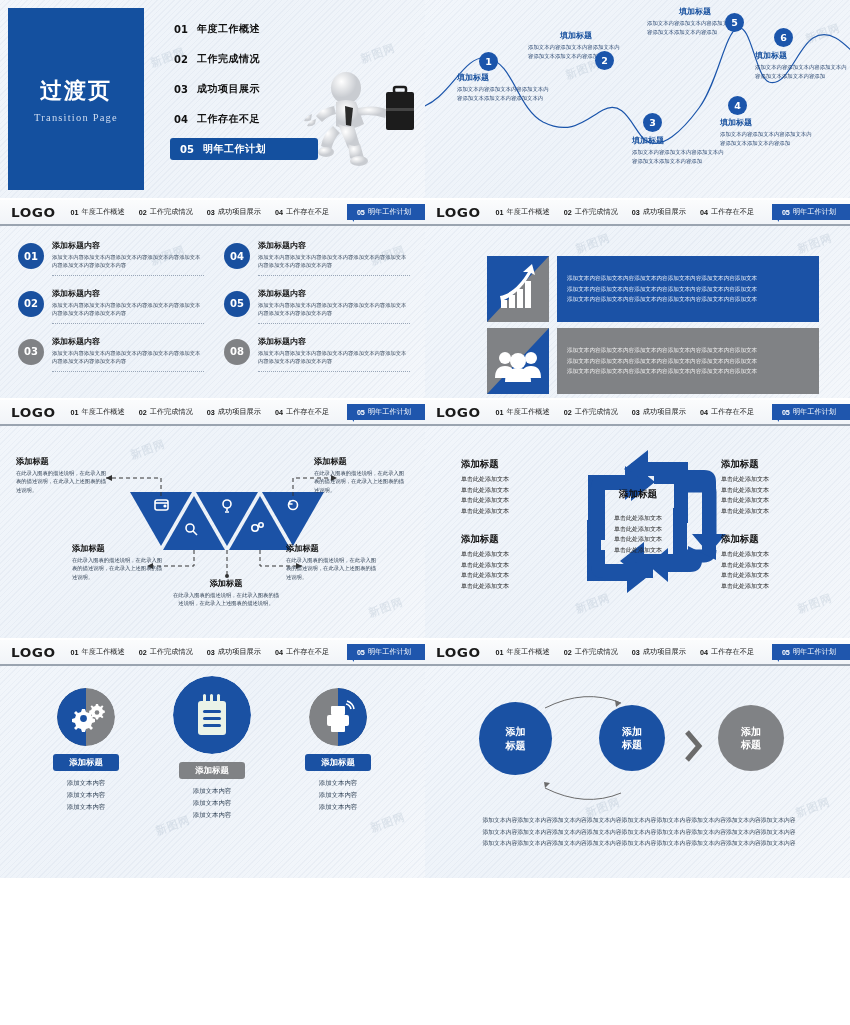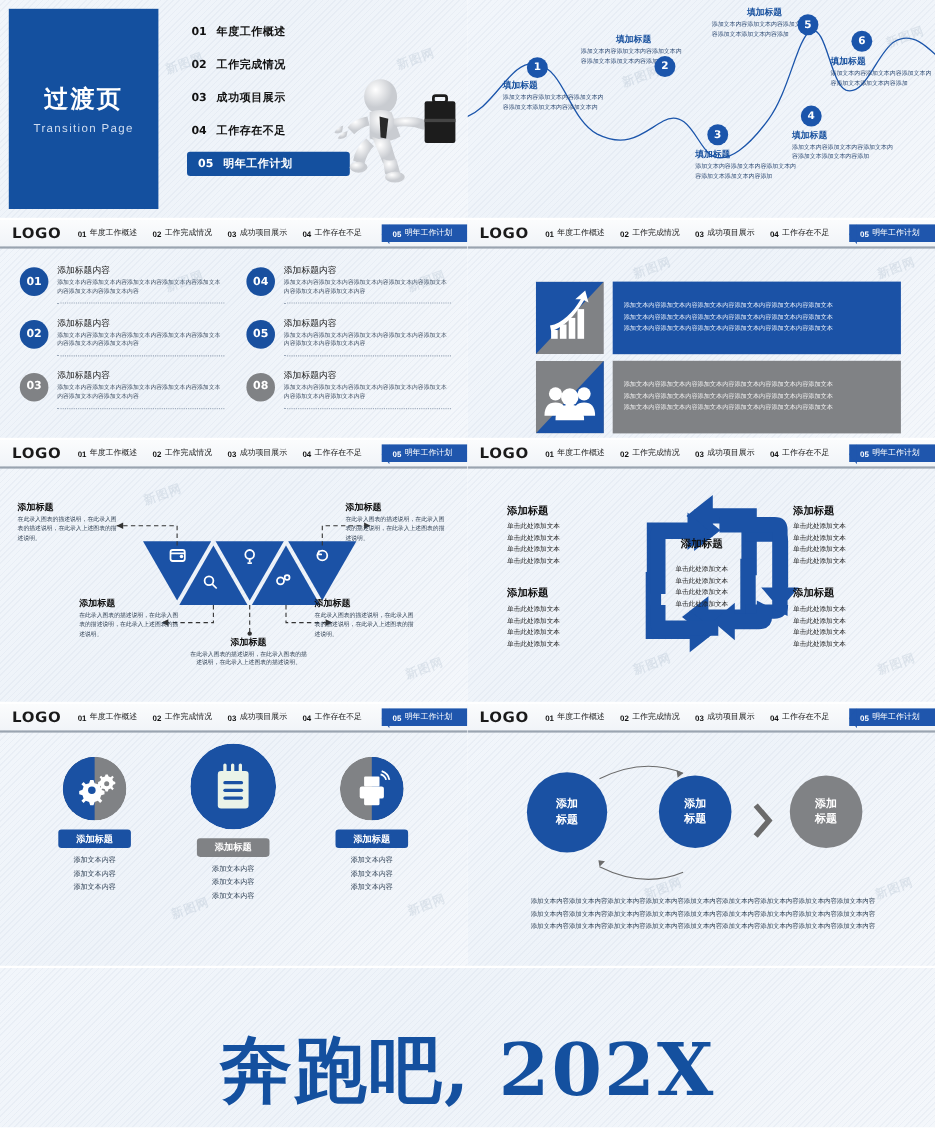--- a/index.html
+++ b/index.html
@@ -58,21 +58,21 @@
   .nav-spacer{ flex:1; }
 
   
   .s1{ left:0; top:0; width:425px; height:198px; }
   .s1-left{
     position:absolute; left:8px; top:8px; width:136px; height:182px;
     background:#14509f; display:flex; flex-direction:column;
     align-items:center; justify-content:center; gap:6px;
   }
   .s1-cn{ color:#fff; font-size:22px; font-weight:bold; letter-spacing:2px; }
-  .s1-en{ color:#cfdcf0; font-size:10.5px; letter-spacing:1.2px; font-family:Liberation Sans, sans-serif; }
+  .s1-en{ color:#cfdcf0; font-size:10.5px; letter-spacing:1.2px; font-family:Liberation Serif, serif; }
   .s1-list{ position:absolute; left:170px; top:18px; width:150px; }
   .s1-row{
     display:flex; align-items:center; gap:9px; height:22px;
     margin-bottom:8px; padding-left:4px;
   }
   .s1-row .n{ font-family:"DejaVu Sans",sans-serif; font-weight:bold; font-size:10px; color:#111; }
   .s1-row .t{ font-size:10px; font-weight:bold; color:#111; letter-spacing:.5px; }
   .s1-row.sel{
     background:#14509f; border-radius:3px; padding-left:10px; width:148px;
   }
@@ -101,21 +101,21 @@
   .s3-item{ display:flex; gap:8px; }
   .s3-circ{
     width:26px; height:26px; border-radius:50%; flex:0 0 26px;
     display:flex; align-items:center; justify-content:center;
     color:#fff; font-size:10px; font-weight:bold; margin-top:3px;
     font-family:"DejaVu Sans",sans-serif;
   }
   .s3-circ.blue{ background:#19509f; }
   .s3-circ.gray{ background:#808285; }
   .s3-txt{ flex:1; padding-bottom:5px; border-bottom:1.4px dotted #9aa7b8; }
-  .s3-txt .h{ font-size:8px; font-weight:normal; color:#1a1a1a; margin-bottom:2px; }
+  .s3-txt .h{ font-size:8px; font-weight:bold; color:#1a1a1a; margin-bottom:2px; }
   .s3-txt .b{ font-size:5.3px; line-height:1.6; color:#3a4a5e; }
 
   
   .s4{ left:425px; top:200px; width:425px; height:198px; }
   .s4-row{ position:absolute; display:flex; gap:8px; align-items:stretch; }
   .s4-icon{ width:62px; height:66px; position:relative; overflow:hidden; }
   .s4-bar{
     width:262px; display:flex; align-items:center; padding:0 10px;
   }
   .s4-bar .b{ font-size:5.6px; line-height:1.85; }
@@ -775,17 +775,14 @@
 
     <div class="s8-para">
       <div>添加文本内容添加文本内容添加文本内容添加文本内容添加文本内容添加文本内容添加文本内容添加文本内容添加文本内容</div>
       <div>添加文本内容添加文本内容添加文本内容添加文本内容添加文本内容添加文本内容添加文本内容添加文本内容添加文本内容</div>
       <div>添加文本内容添加文本内容添加文本内容添加文本内容添加文本内容添加文本内容添加文本内容添加文本内容添加文本内容</div>
     </div>
     <div class="wm" style="left:160px; top:160px;">新图网</div>
     <div class="wm" style="left:370px; top:160px;">新图网</div>
   </div>
 
-  <div class="slide s9">
-    <div class="s9-title">奔跑吧, 202X</div>
-  </div>
 
 </div>
 
 </body></html>

